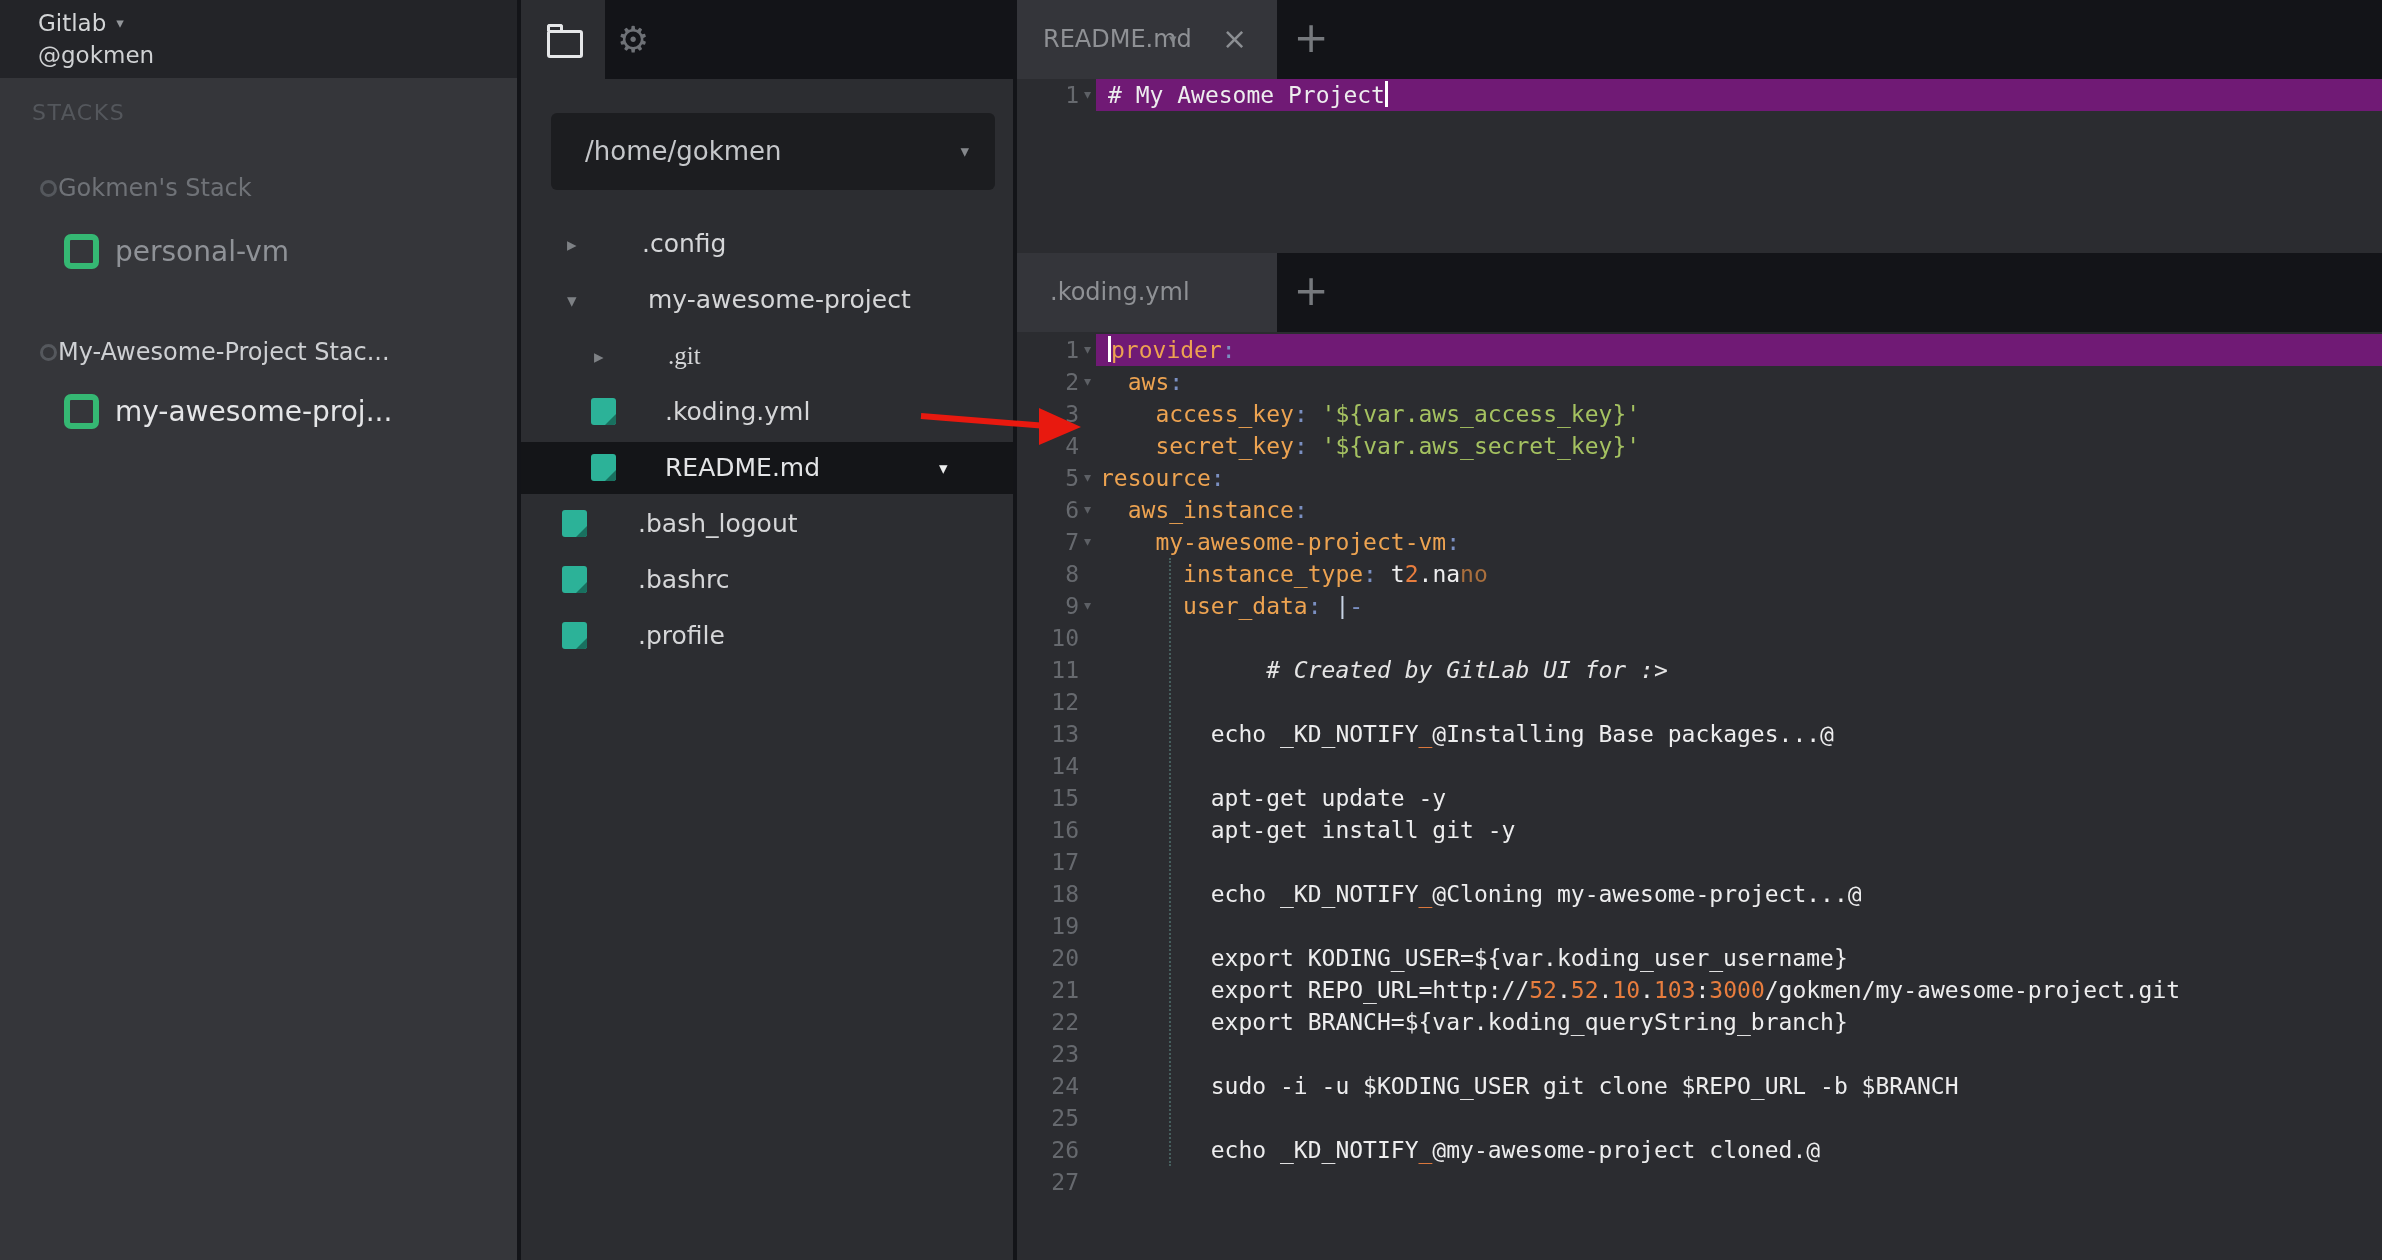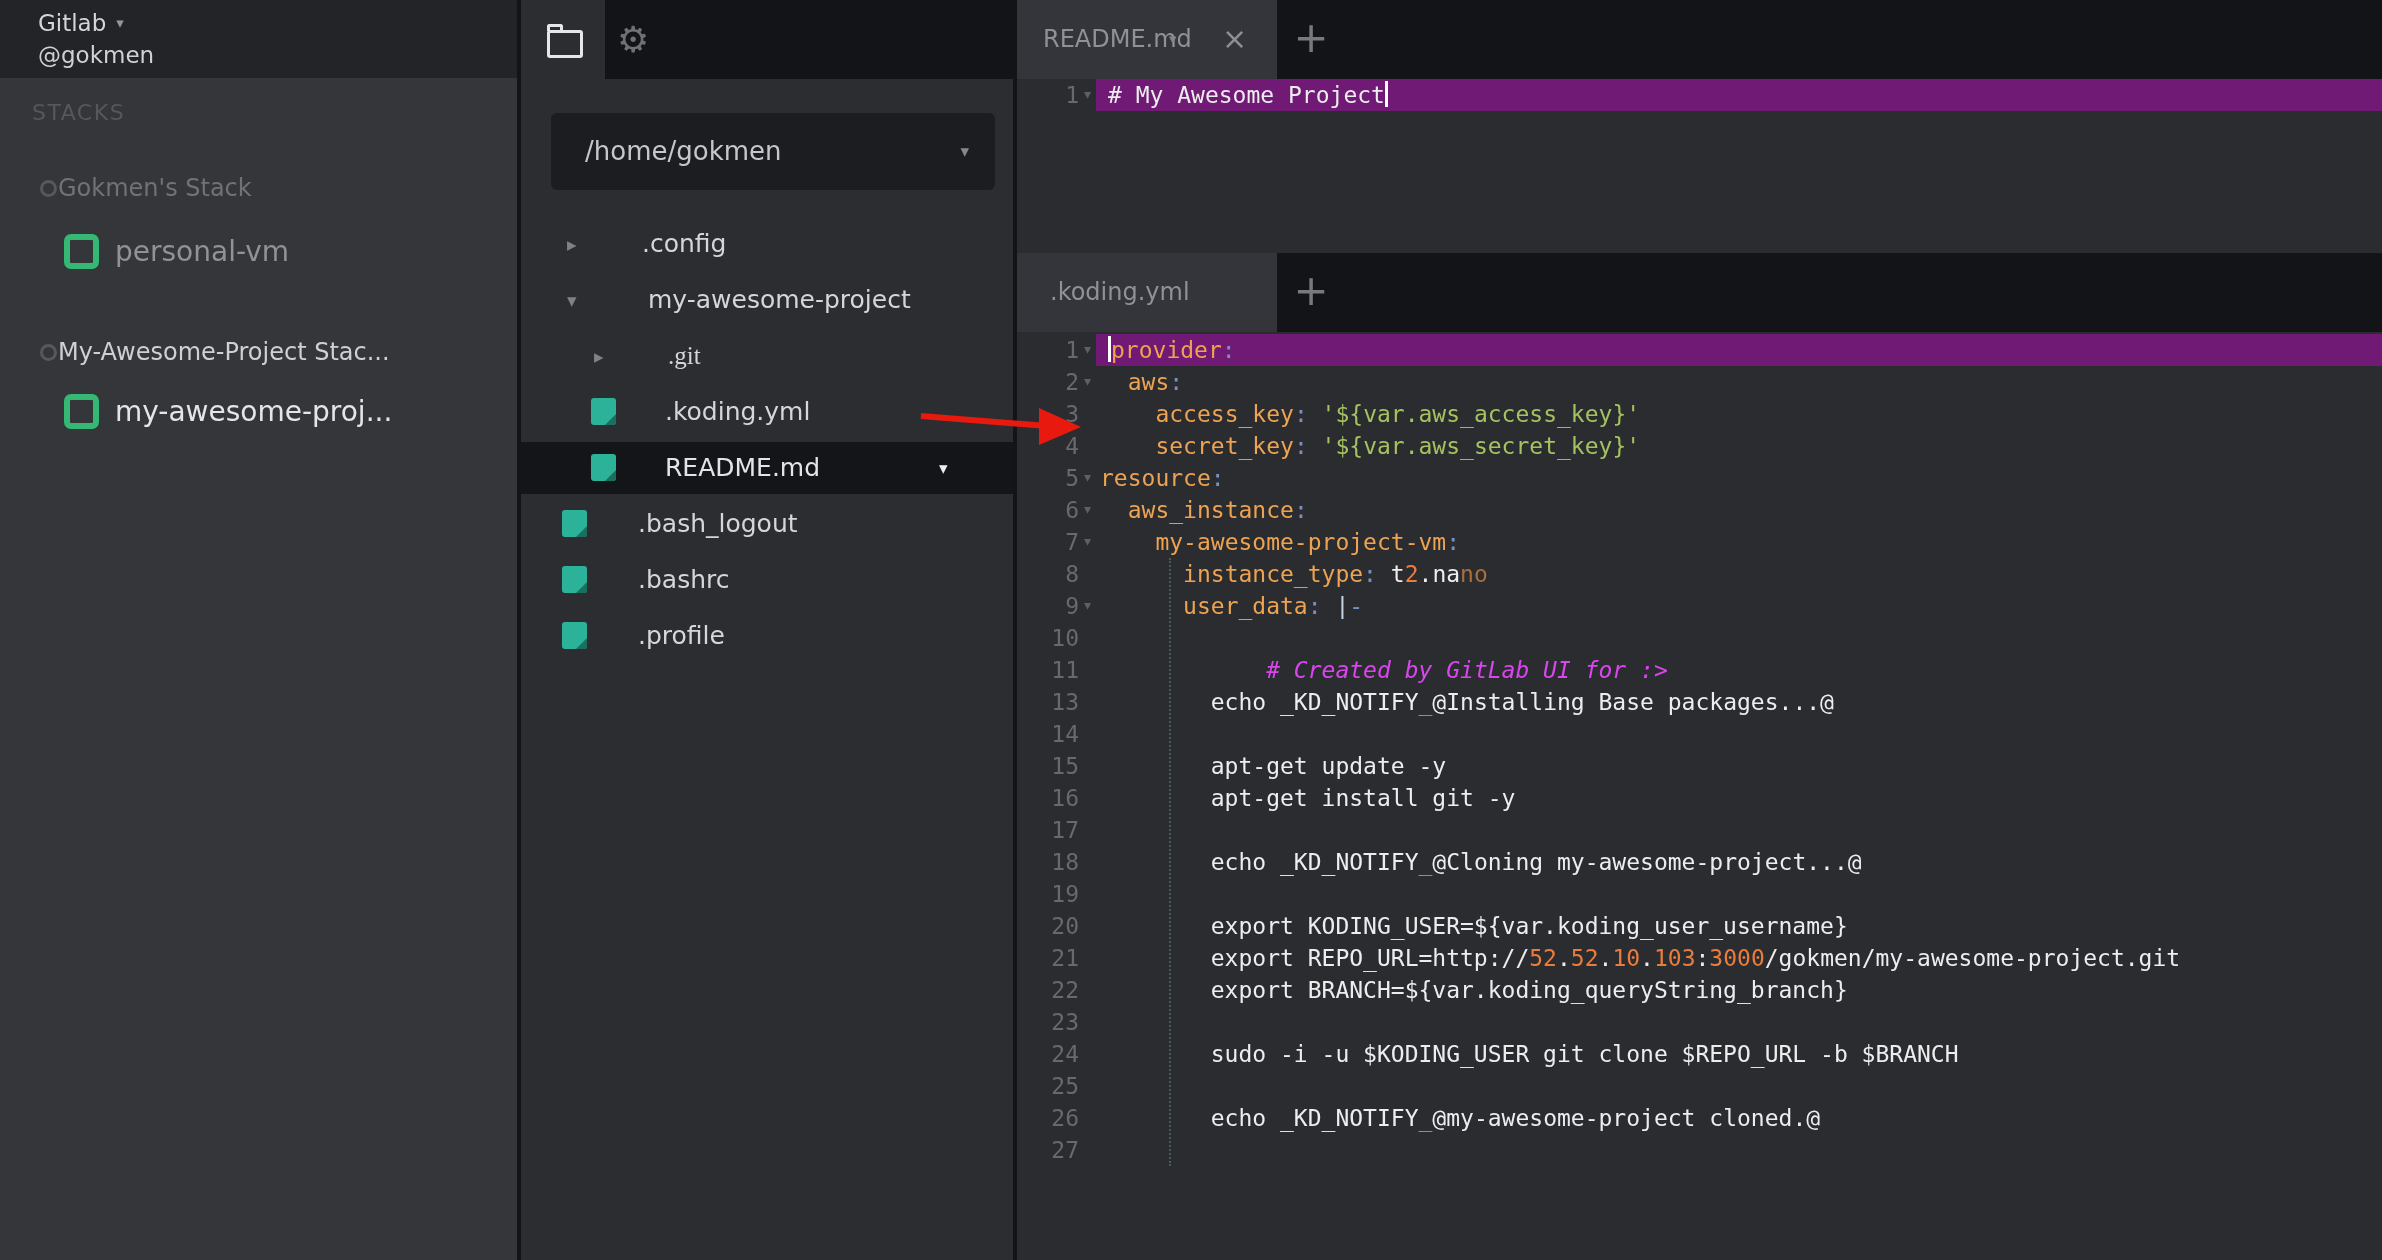--- a/index.html
+++ b/index.html
@@ -63,21 +63,21 @@
   .ln{width:62px;flex:0 0 auto;text-align:right;color:#66696e;
       font-family:"DejaVu Sans Mono",monospace;font-size:23px;line-height:32px;}
   .fold{width:17px;flex:0 0 auto;text-align:center;color:#5d6065;font-size:14px;line-height:31px;}
   .code{flex:1;font-family:"DejaVu Sans Mono",monospace;font-size:23px;line-height:32px;
         white-space:pre;padding-left:4px;position:relative;color:#ededee;}
   .code-row.active .code{background:#701a75;padding-left:12px;}
   .cursor{display:inline-block;width:3px;height:26px;background:#ffffff;vertical-align:-4px;}
   .tk-k{color:#eda351;} .tk-p{color:#7b90c2;} .tk-s{color:#a5c261;}
   .tk-n{color:#e87d3e;} .tk-w{color:#aa6f3d;} .tk-t{color:#ededee;}
   .tk-b{color:#c7d2e3;}
-  .tk-c{color:#d946ef;font-style:italic;}
+  .tk-c{color:#e5e5e5;font-style:italic;}
   .indent-guide{position:absolute;left:152px;top:226px;height:608px;width:0;
                 border-left:2px dotted rgba(104,158,150,0.45);}
   
   .red-arrow{position:absolute;left:915px;top:403px;z-index:9;pointer-events:none;}
 </style>
 </head>
 <body>
 
 <div id="root">
 
@@ -230,20 +230,25 @@
           <span class="ln">10</span>
           <span class="fold"></span>
           <span class="code"></span>
         </div>
         <div class="code-row">
           <span class="ln">11</span>
           <span class="fold"></span>
           <span class="code"><span class="tk-t">            </span><span class="tk-c"># Created by GitLab UI for :&gt;</span></span>
         </div>
         <div class="code-row">
+          <span class="ln">12</span>
+          <span class="fold"></span>
+          <span class="code"></span>
+        </div>
+        <div class="code-row">
           <span class="ln">13</span>
           <span class="fold"></span>
           <span class="code"><span class="tk-t">        echo _KD_NOTIFY</span><span class="tk-n">_</span><span class="tk-t">@Installing Base packages...@</span></span>
         </div>
         <div class="code-row">
           <span class="ln">14</span>
           <span class="fold"></span>
           <span class="code"></span>
         </div>
         <div class="code-row">

